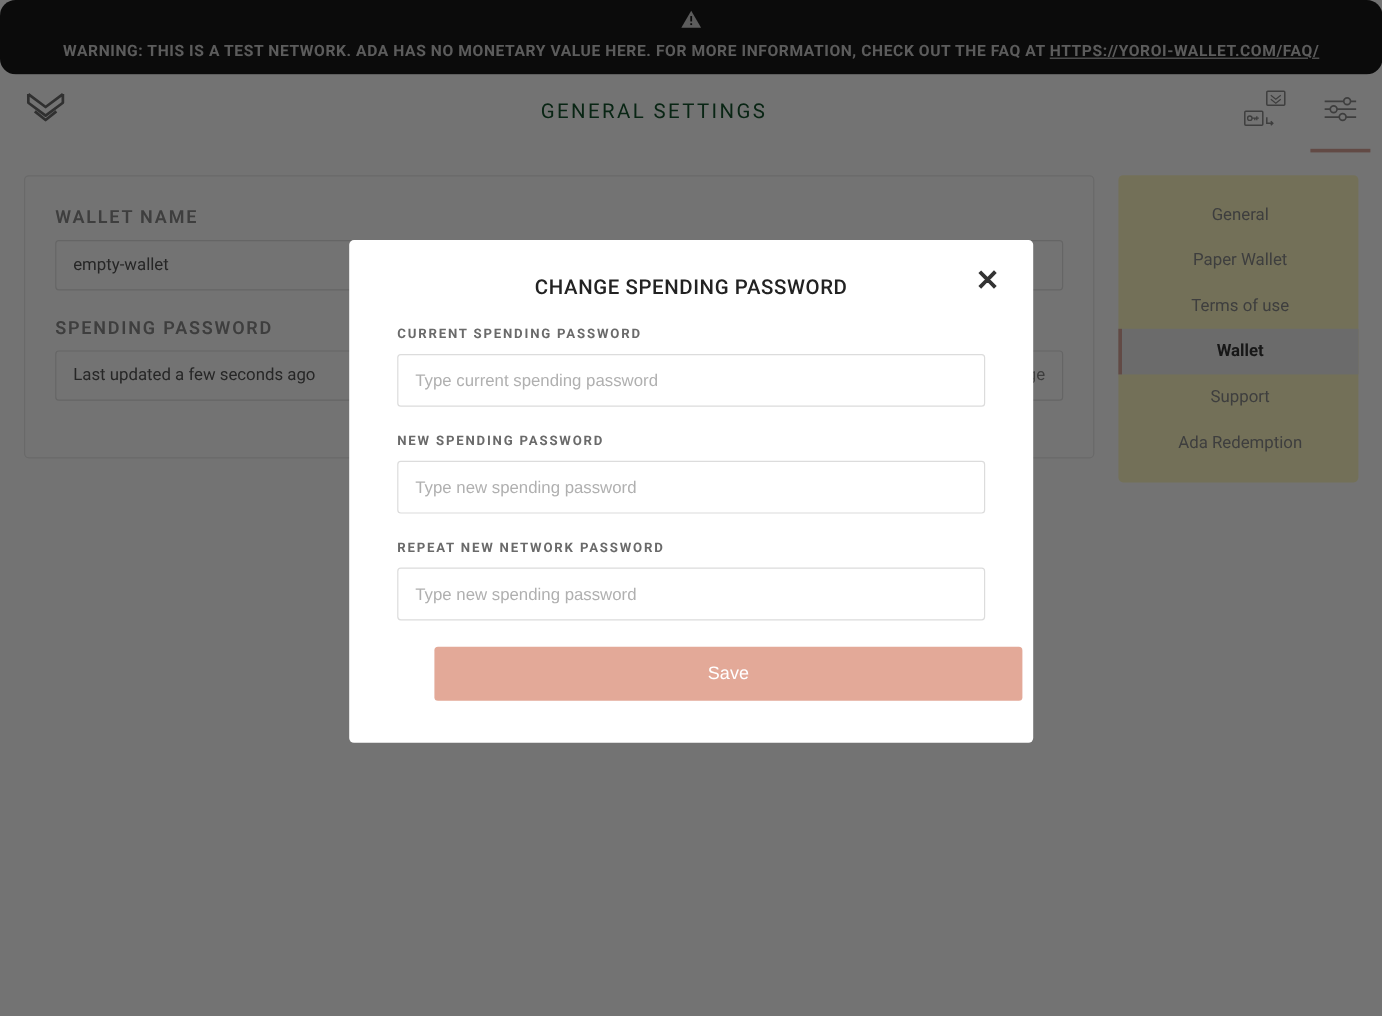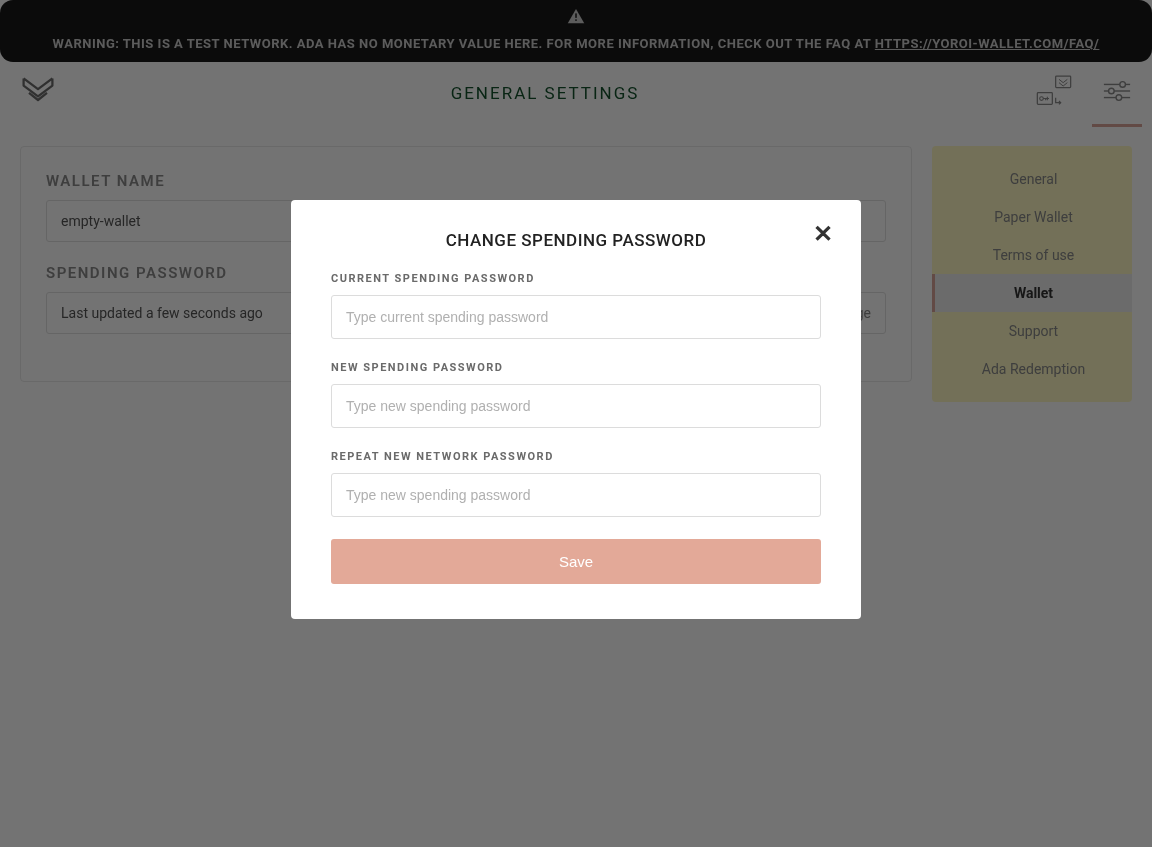--- a/index.html
+++ b/index.html
@@ -206,20 +206,21 @@
     }
     .modal-save {
       width: 100%;
       background: #e3a998;
       color: #ffffff;
       border: none;
       border-radius: 3px;
       padding: 14px;
       font-size: 15px;
       cursor: pointer;
+      margin-left: 31px;
     }
   </style>
 </head>
 <body>
 
 <div class="warning-banner">
   <span class="warn-icon">
     <svg width="18" height="16" viewBox="0 0 24 21">
       <path d="M12 1 L23 20 L1 20 Z" fill="#cccccc"></path>
       <rect x="11" y="7" width="2" height="6" fill="#1a1a1a"></rect>

